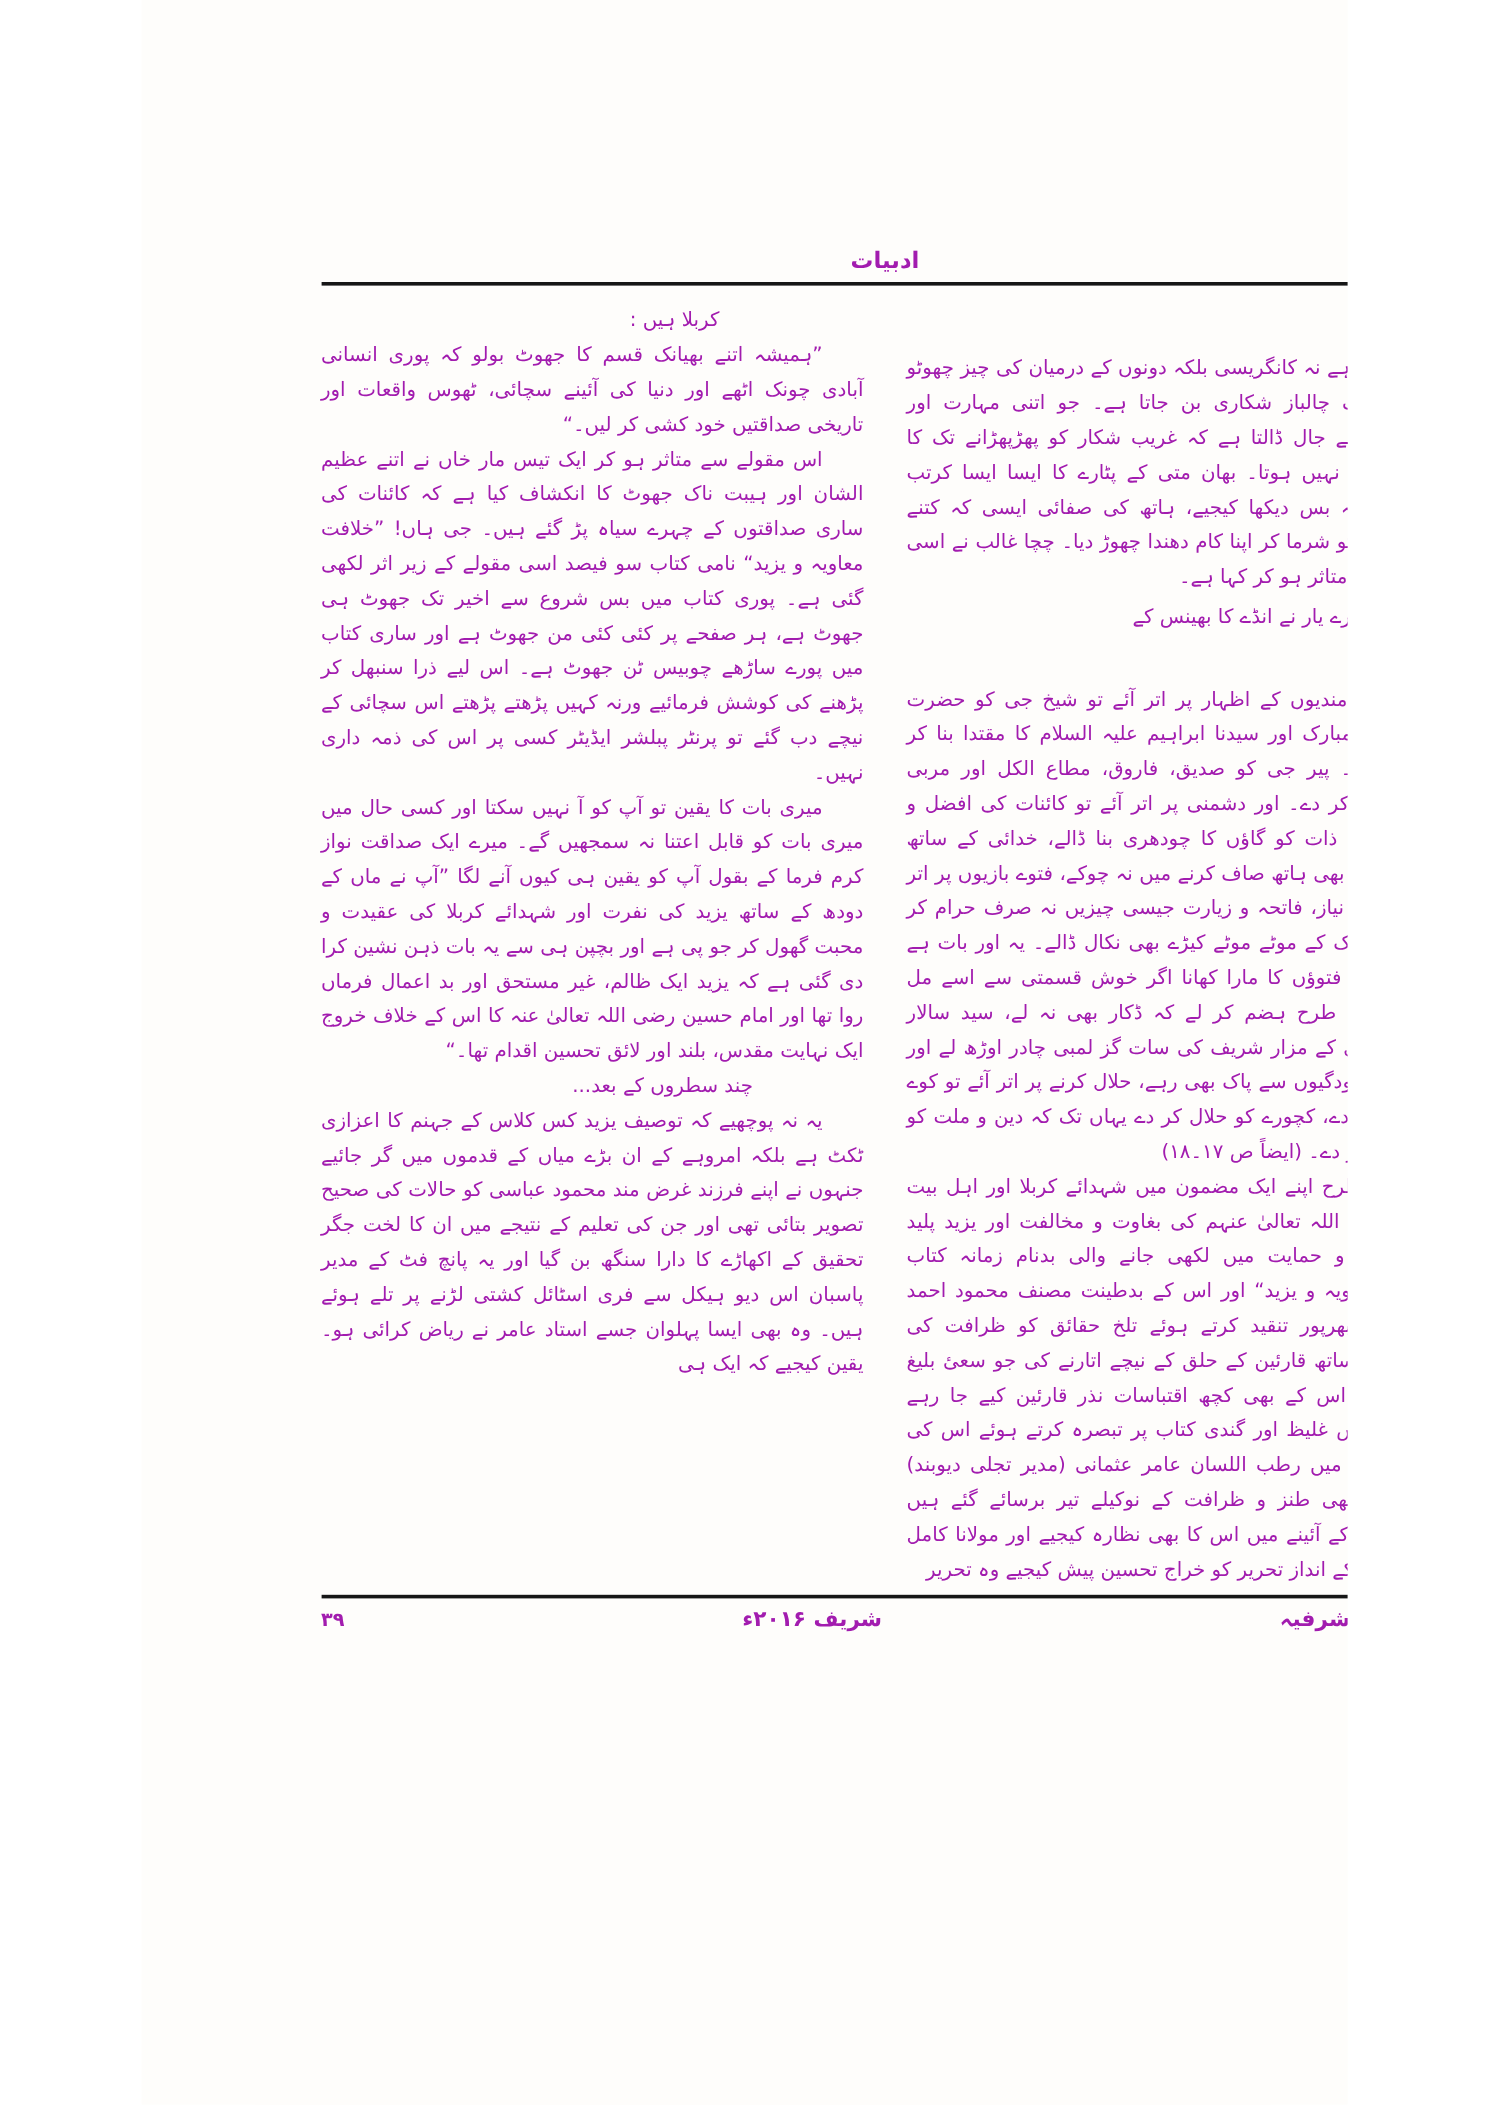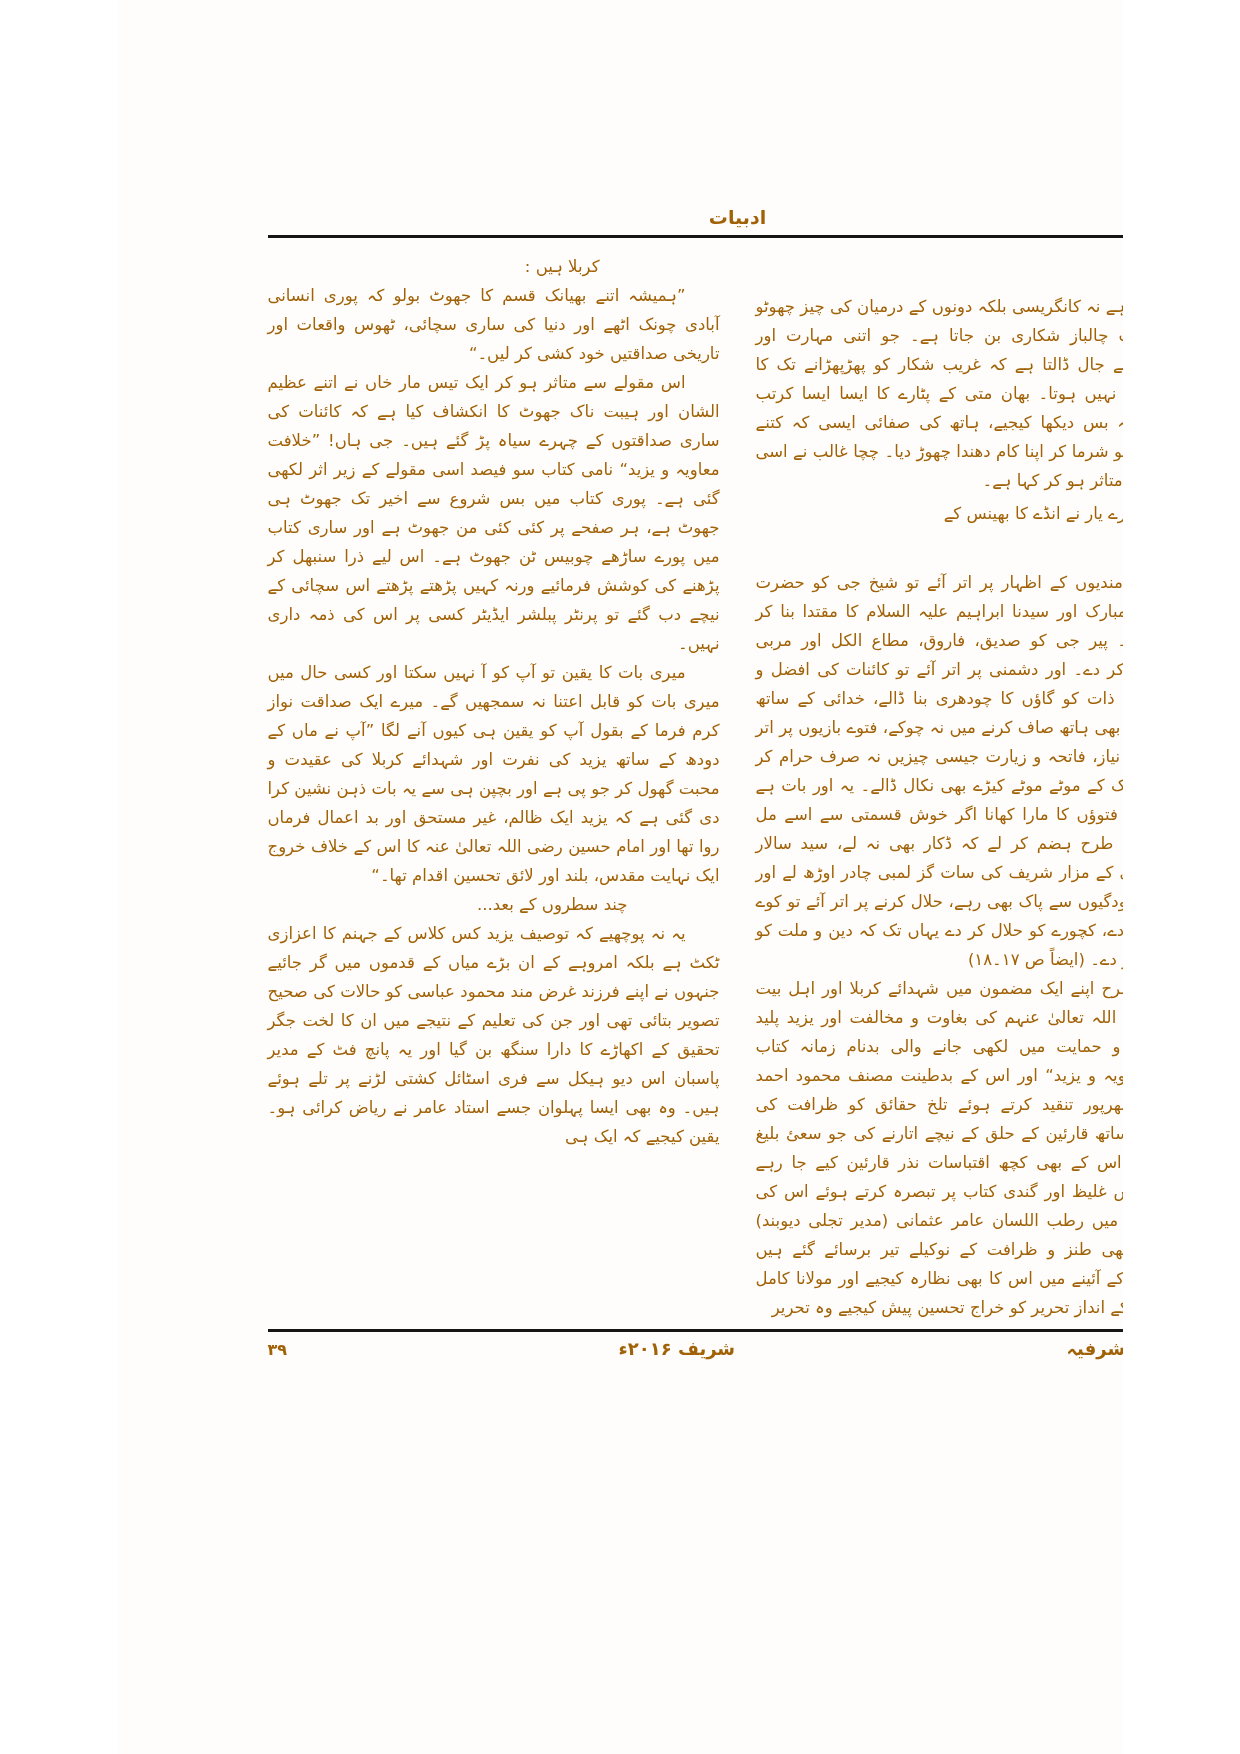--- a/index.html
+++ b/index.html
@@ -3,21 +3,21 @@
 <meta charset="utf-8">
 <style>
   html,body{margin:0;padding:0;background:#ffffff;}
   .page{
     position:relative;
     width:1005px;
     height:1754px;
     margin:0 auto;
     background:#fefdfb;
     font-family:"DejaVu Sans", sans-serif;
-    color:#a16207;
+    color:#a21caf;
     overflow:hidden;
   }
   .content{
     position:absolute;
     top:206px;
     left:150px;
     width:940px;
   }
   .header-title{
     text-align:center;
@@ -89,21 +89,21 @@
 
       <div class="col">
         <p class="noindent">مولوی رہتا ہے نہ کانگریسی بلکہ دونوں کے درمیان کی چیز چھوٹو مداری عرف چالباز شکاری بن جاتا ہے۔ جو اتنی مہارت اور ہوشیاری سے جال ڈالتا ہے کہ غریب شکار کو پھڑپھڑانے تک کا موقع نصیب نہیں ہوتا۔ بھان متی کے پٹارے کا ایسا ایسا کرتب دکھائے گا کہ بس دیکھا کیجیے، ہاتھ کی صفائی ایسی کہ کتنے مداریوں نے تو شرما کر اپنا کام دھندا چھوڑ دیا۔ چچا غالب نے اسی جماعت سے متاثر ہو کر کہا ہے۔</p>
         <p class="couplet">جب چاہا میرے یار نے انڈے کا بھینس کے</p>
         <p class="noindent">اگر عقیدت مندیوں کے اظہار پر اتر آئے تو شیخ جی کو حضرت عبداللہ بن مبارک اور سیدنا ابراہیم علیہ السلام کا مقتدا بنا کر تالیاں بجائے۔ پیر جی کو صدیق، فاروق، مطاع الکل اور مربی خلائق ثابت کر دے۔ اور دشمنی پر اتر آئے تو کائنات کی افضل و مقدس ترین ذات کو گاؤں کا چودھری بنا ڈالے، خدائی کے ساتھ ساتھ خدا پر بھی ہاتھ صاف کرنے میں نہ چوکے، فتوے بازیوں پر اتر آئے تو نذر و نیاز، فاتحہ و زیارت جیسی چیزیں نہ صرف حرام کر دے بلکہ شرک کے موٹے موٹے کیڑے بھی نکال ڈالے۔ یہ اور بات ہے کہ اسی کے فتوؤں کا مارا کھانا اگر خوش قسمتی سے اسے مل جائے تو اس طرح ہضم کر لے کہ ڈکار بھی نہ لے، سید سالار مسعود غازی کے مزار شریف کی سات گز لمبی چادر اوڑھ لے اور شرک کی آلودگیوں سے پاک بھی رہے، حلال کرنے پر اتر آئے تو کوے کو حلال کر دے، کچورے کو حلال کر دے یہاں تک کہ دین و ملت کو بھی حلال کر دے۔ (ایضاً ص ۱۷۔۱۸)</p>
         <p>اسی طرح اپنے ایک مضمون میں شہدائے کربلا اور اہل بیت اطہار رضی اللہ تعالیٰ عنہم کی بغاوت و مخالفت اور یزید پلید کی مدحت و حمایت میں لکھی جانے والی بدنام زمانہ کتاب ”خلافت معاویہ و یزید“ اور اس کے بدطینت مصنف محمود احمد عباسی پر بھرپور تنقید کرتے ہوئے تلخ حقائق کو ظرافت کی چاشنی کے ساتھ قارئین کے حلق کے نیچے اتارنے کی جو سعیٔ بلیغ فرمائی ہے اس کے بھی کچھ اقتباسات نذر قارئین کیے جا رہے ہیں۔ نیز اس غلیظ اور گندی کتاب پر تبصرہ کرتے ہوئے اس کی مدح سرائی میں رطب اللسان عامر عثمانی (مدیر تجلی دیوبند) کی طرف بھی طنز و ظرافت کے نوکیلے تیر برسائے گئے ہیں محسوسات کے آئینے میں اس کا بھی نظارہ کیجیے اور مولانا کامل سہسرامی کے انداز تحریر کو خراج تحسین پیش کیجیے وہ تحریر</p>
       </div>
 
       <div class="col">
         <p class="indent-lg">کربلا ہیں :</p>
-        <p>”ہمیشہ اتنے بھیانک قسم کا جھوٹ بولو کہ پوری انسانی آبادی چونک اٹھے اور دنیا کی ساری سچائی، ٹھوس واقعات اور تاریخی صداقتیں خود کشی کر لیں۔“</p>
+        <p>”ہمیشہ اتنے بھیانک قسم کا جھوٹ بولو کہ پوری انسانی آبادی چونک اٹھے اور دنیا کی آئینے سچائی، ٹھوس واقعات اور تاریخی صداقتیں خود کشی کر لیں۔“</p>
         <p>اس مقولے سے متاثر ہو کر ایک تیس مار خاں نے اتنے عظیم الشان اور ہیبت ناک جھوٹ کا انکشاف کیا ہے کہ کائنات کی ساری صداقتوں کے چہرے سیاہ پڑ گئے ہیں۔ جی ہاں! ”خلافت معاویہ و یزید“ نامی کتاب سو فیصد اسی مقولے کے زیر اثر لکھی گئی ہے۔ پوری کتاب میں بس شروع سے اخیر تک جھوٹ ہی جھوٹ ہے، ہر صفحے پر کئی کئی من جھوٹ ہے اور ساری کتاب میں پورے ساڑھے چوبیس ٹن جھوٹ ہے۔ اس لیے ذرا سنبھل کر پڑھنے کی کوشش فرمائیے ورنہ کہیں پڑھتے پڑھتے اس سچائی کے نیچے دب گئے تو پرنٹر پبلشر ایڈیٹر کسی پر اس کی ذمہ داری نہیں۔</p>
         <p>میری بات کا یقین تو آپ کو آ نہیں سکتا اور کسی حال میں میری بات کو قابل اعتنا نہ سمجھیں گے۔ میرے ایک صداقت نواز کرم فرما کے بقول آپ کو یقین ہی کیوں آنے لگا ”آپ نے ماں کے دودھ کے ساتھ یزید کی نفرت اور شہدائے کربلا کی عقیدت و محبت گھول کر جو پی ہے اور بچپن ہی سے یہ بات ذہن نشین کرا دی گئی ہے کہ یزید ایک ظالم، غیر مستحق اور بد اعمال فرماں روا تھا اور امام حسین رضی اللہ تعالیٰ عنہ کا اس کے خلاف خروج ایک نہایت مقدس، بلند اور لائق تحسین اقدام تھا۔“</p>
         <p class="indent-md">چند سطروں کے بعد...</p>
         <p>یہ نہ پوچھیے کہ توصیف یزید کس کلاس کے جہنم کا اعزازی ٹکٹ ہے بلکہ امروہے کے ان بڑے میاں کے قدموں میں گر جائیے جنہوں نے اپنے فرزند غرض مند محمود عباسی کو حالات کی صحیح تصویر بتائی تھی اور جن کی تعلیم کے نتیجے میں ان کا لخت جگر تحقیق کے اکھاڑے کا دارا سنگھ بن گیا اور یہ پانچ فٹ کے مدیر پاسبان اس دیو ہیکل سے فری اسٹائل کشتی لڑنے پر تلے ہوئے ہیں۔ وہ بھی ایسا پہلوان جسے استاد عامر نے ریاض کرائی ہو۔ یقین کیجیے کہ ایک ہی</p>
       </div>
 
     </div>
   </div>
 
   <div class="footer">

